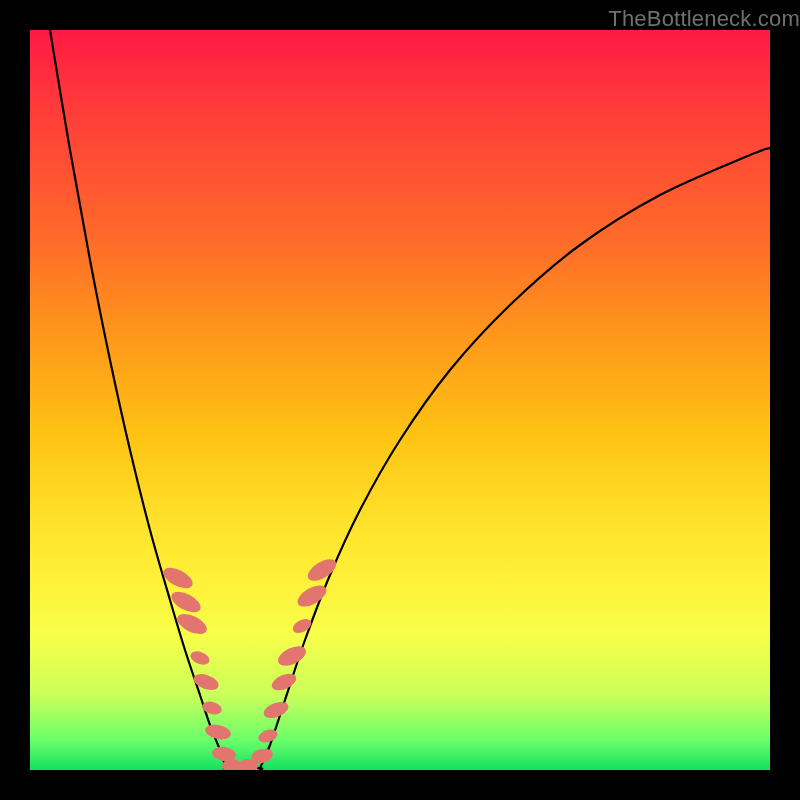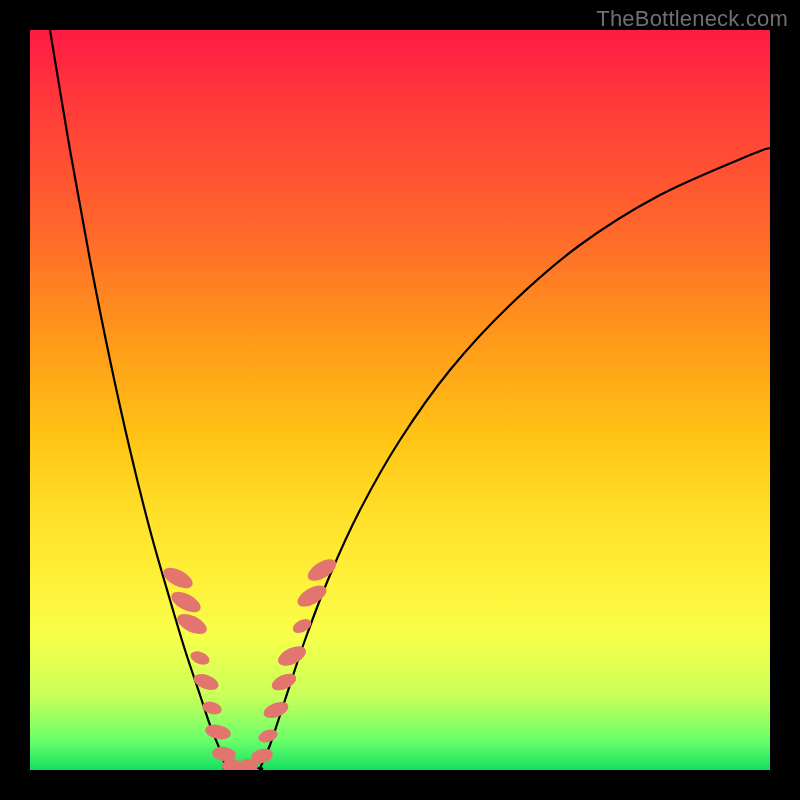--- a/index.html
+++ b/index.html
@@ -37,21 +37,21 @@
       #fff23a 75%,
       #f6ff4a 82%,
       #c8ff5a 90%,
       #6aff6a 96%,
       #14e060 100%
     );
   }
   .watermark {
     position: absolute;
     top: 6px;
-    right: 12px;
+    right: 0;
     color: #707070;
     font-size: 22px;
     font-weight: 500;
     letter-spacing: 0.2px;
     user-select: none;
   }
   svg.curve {
     position: absolute;
     left: 0;
     top: 0;

